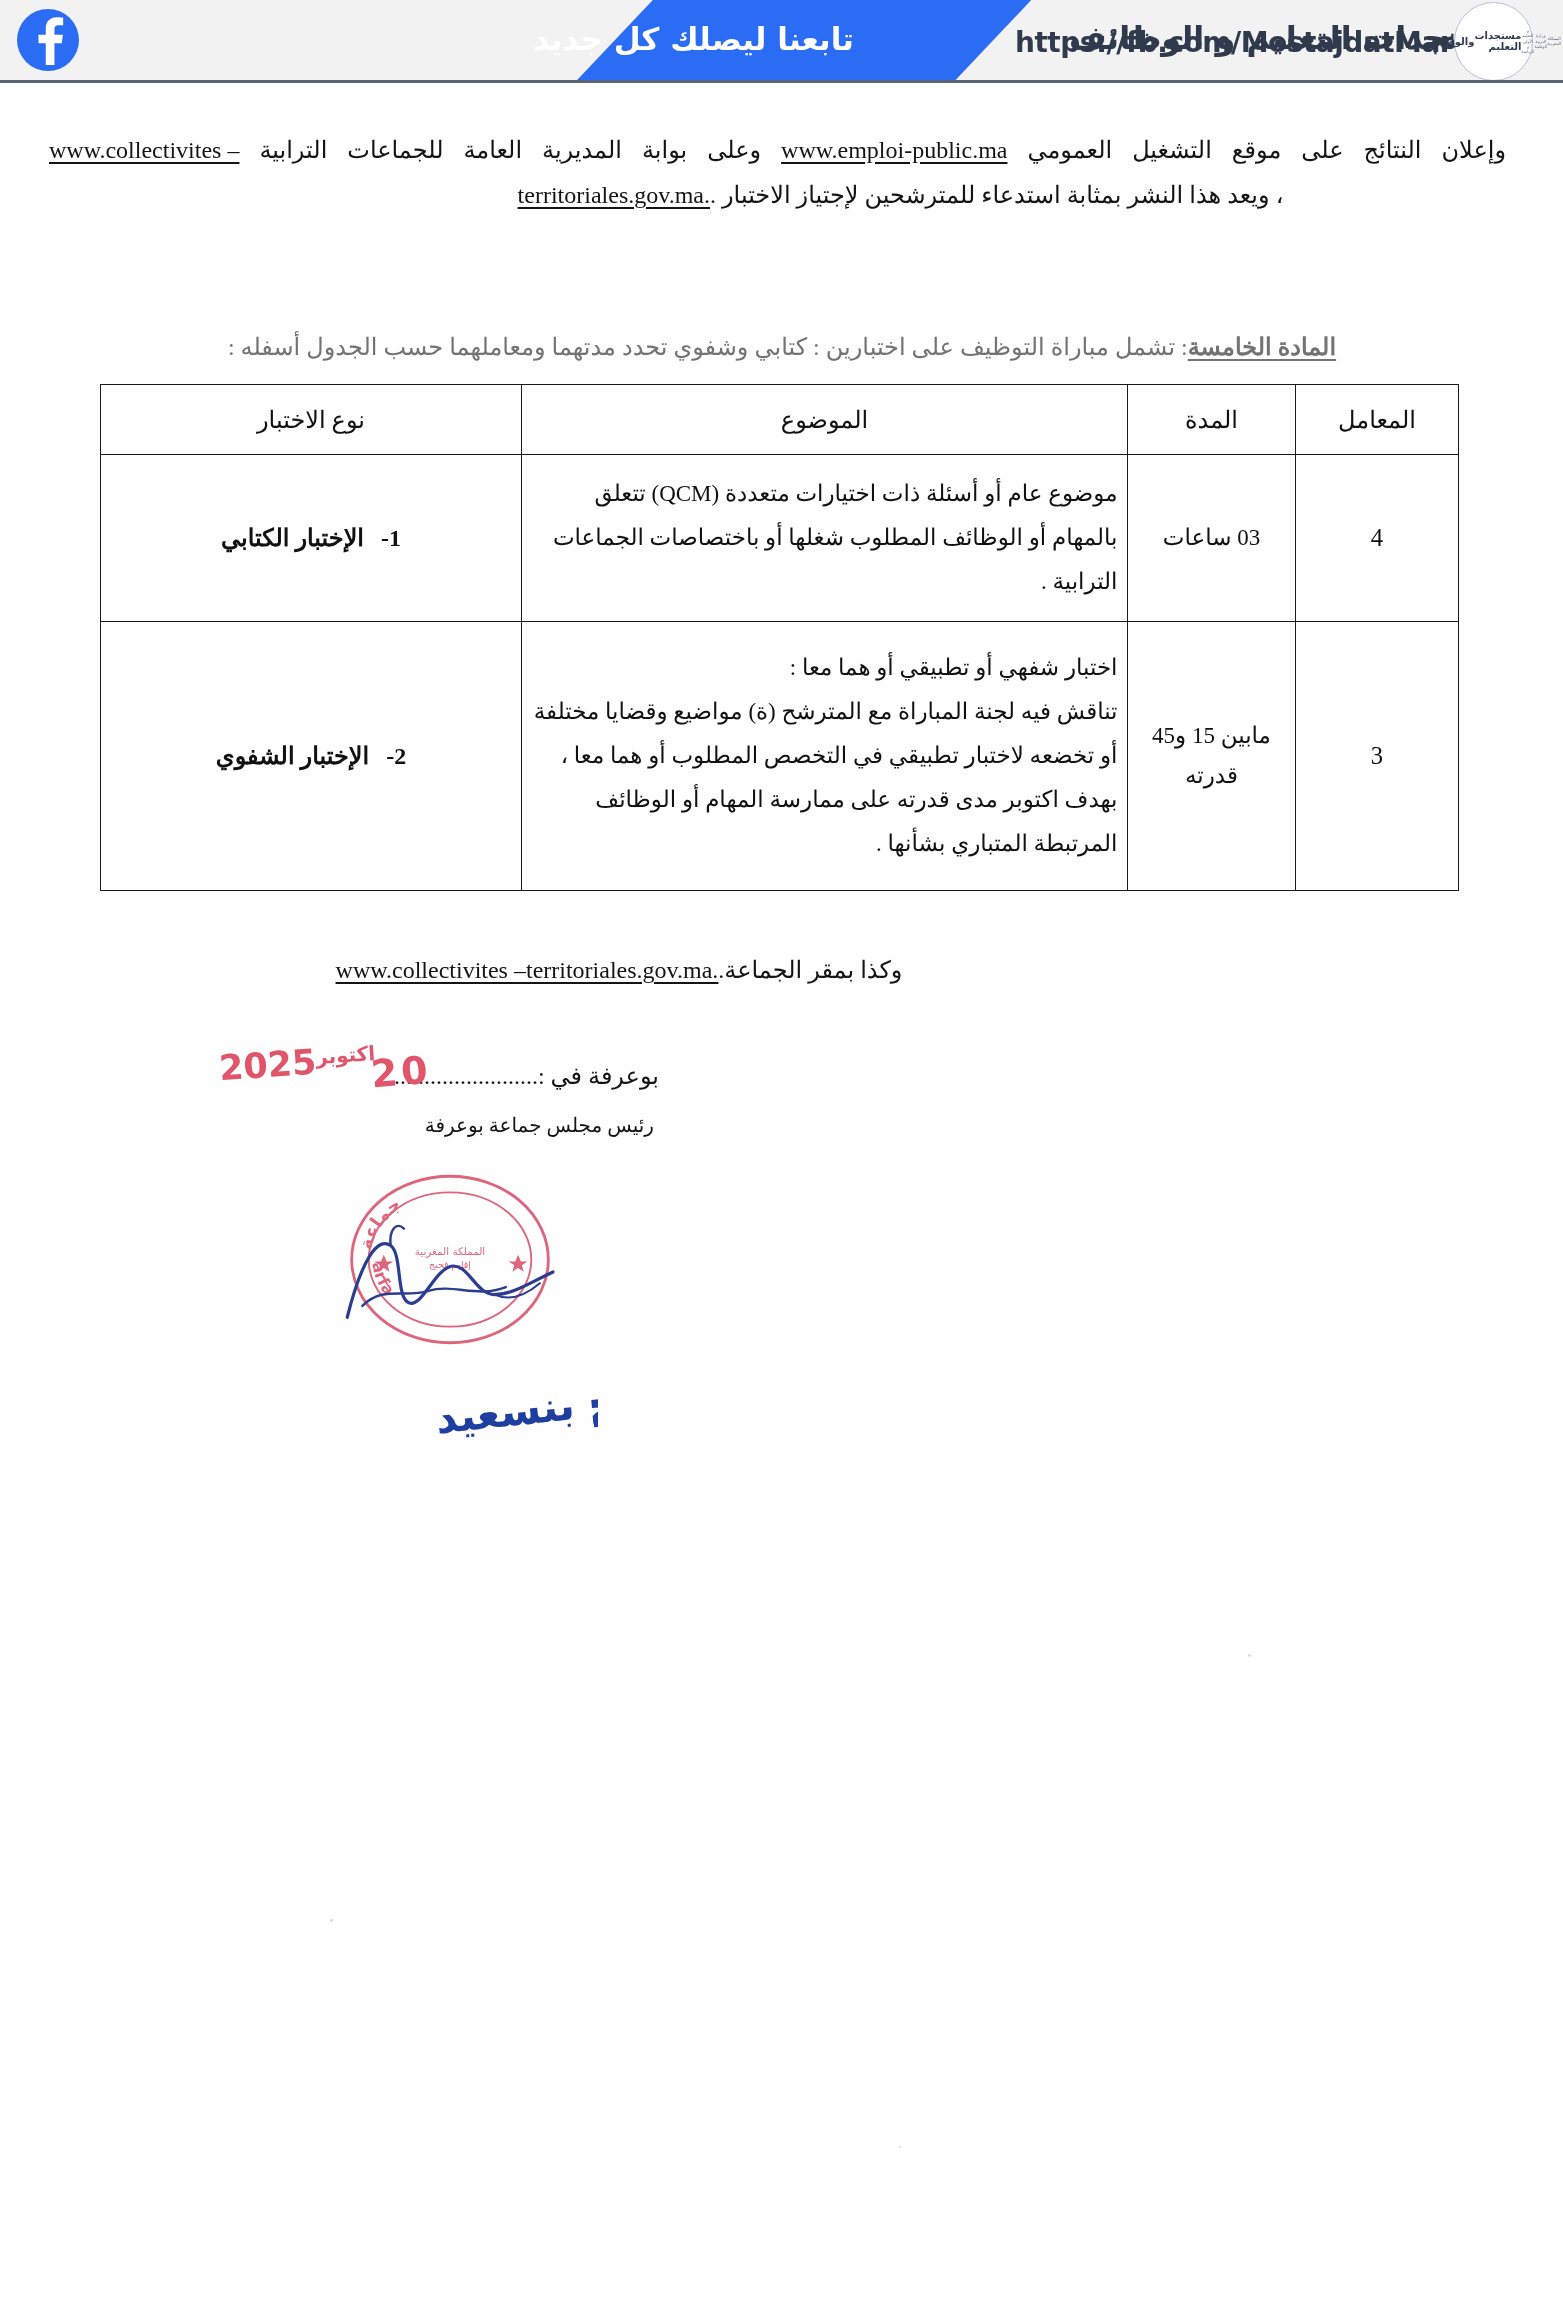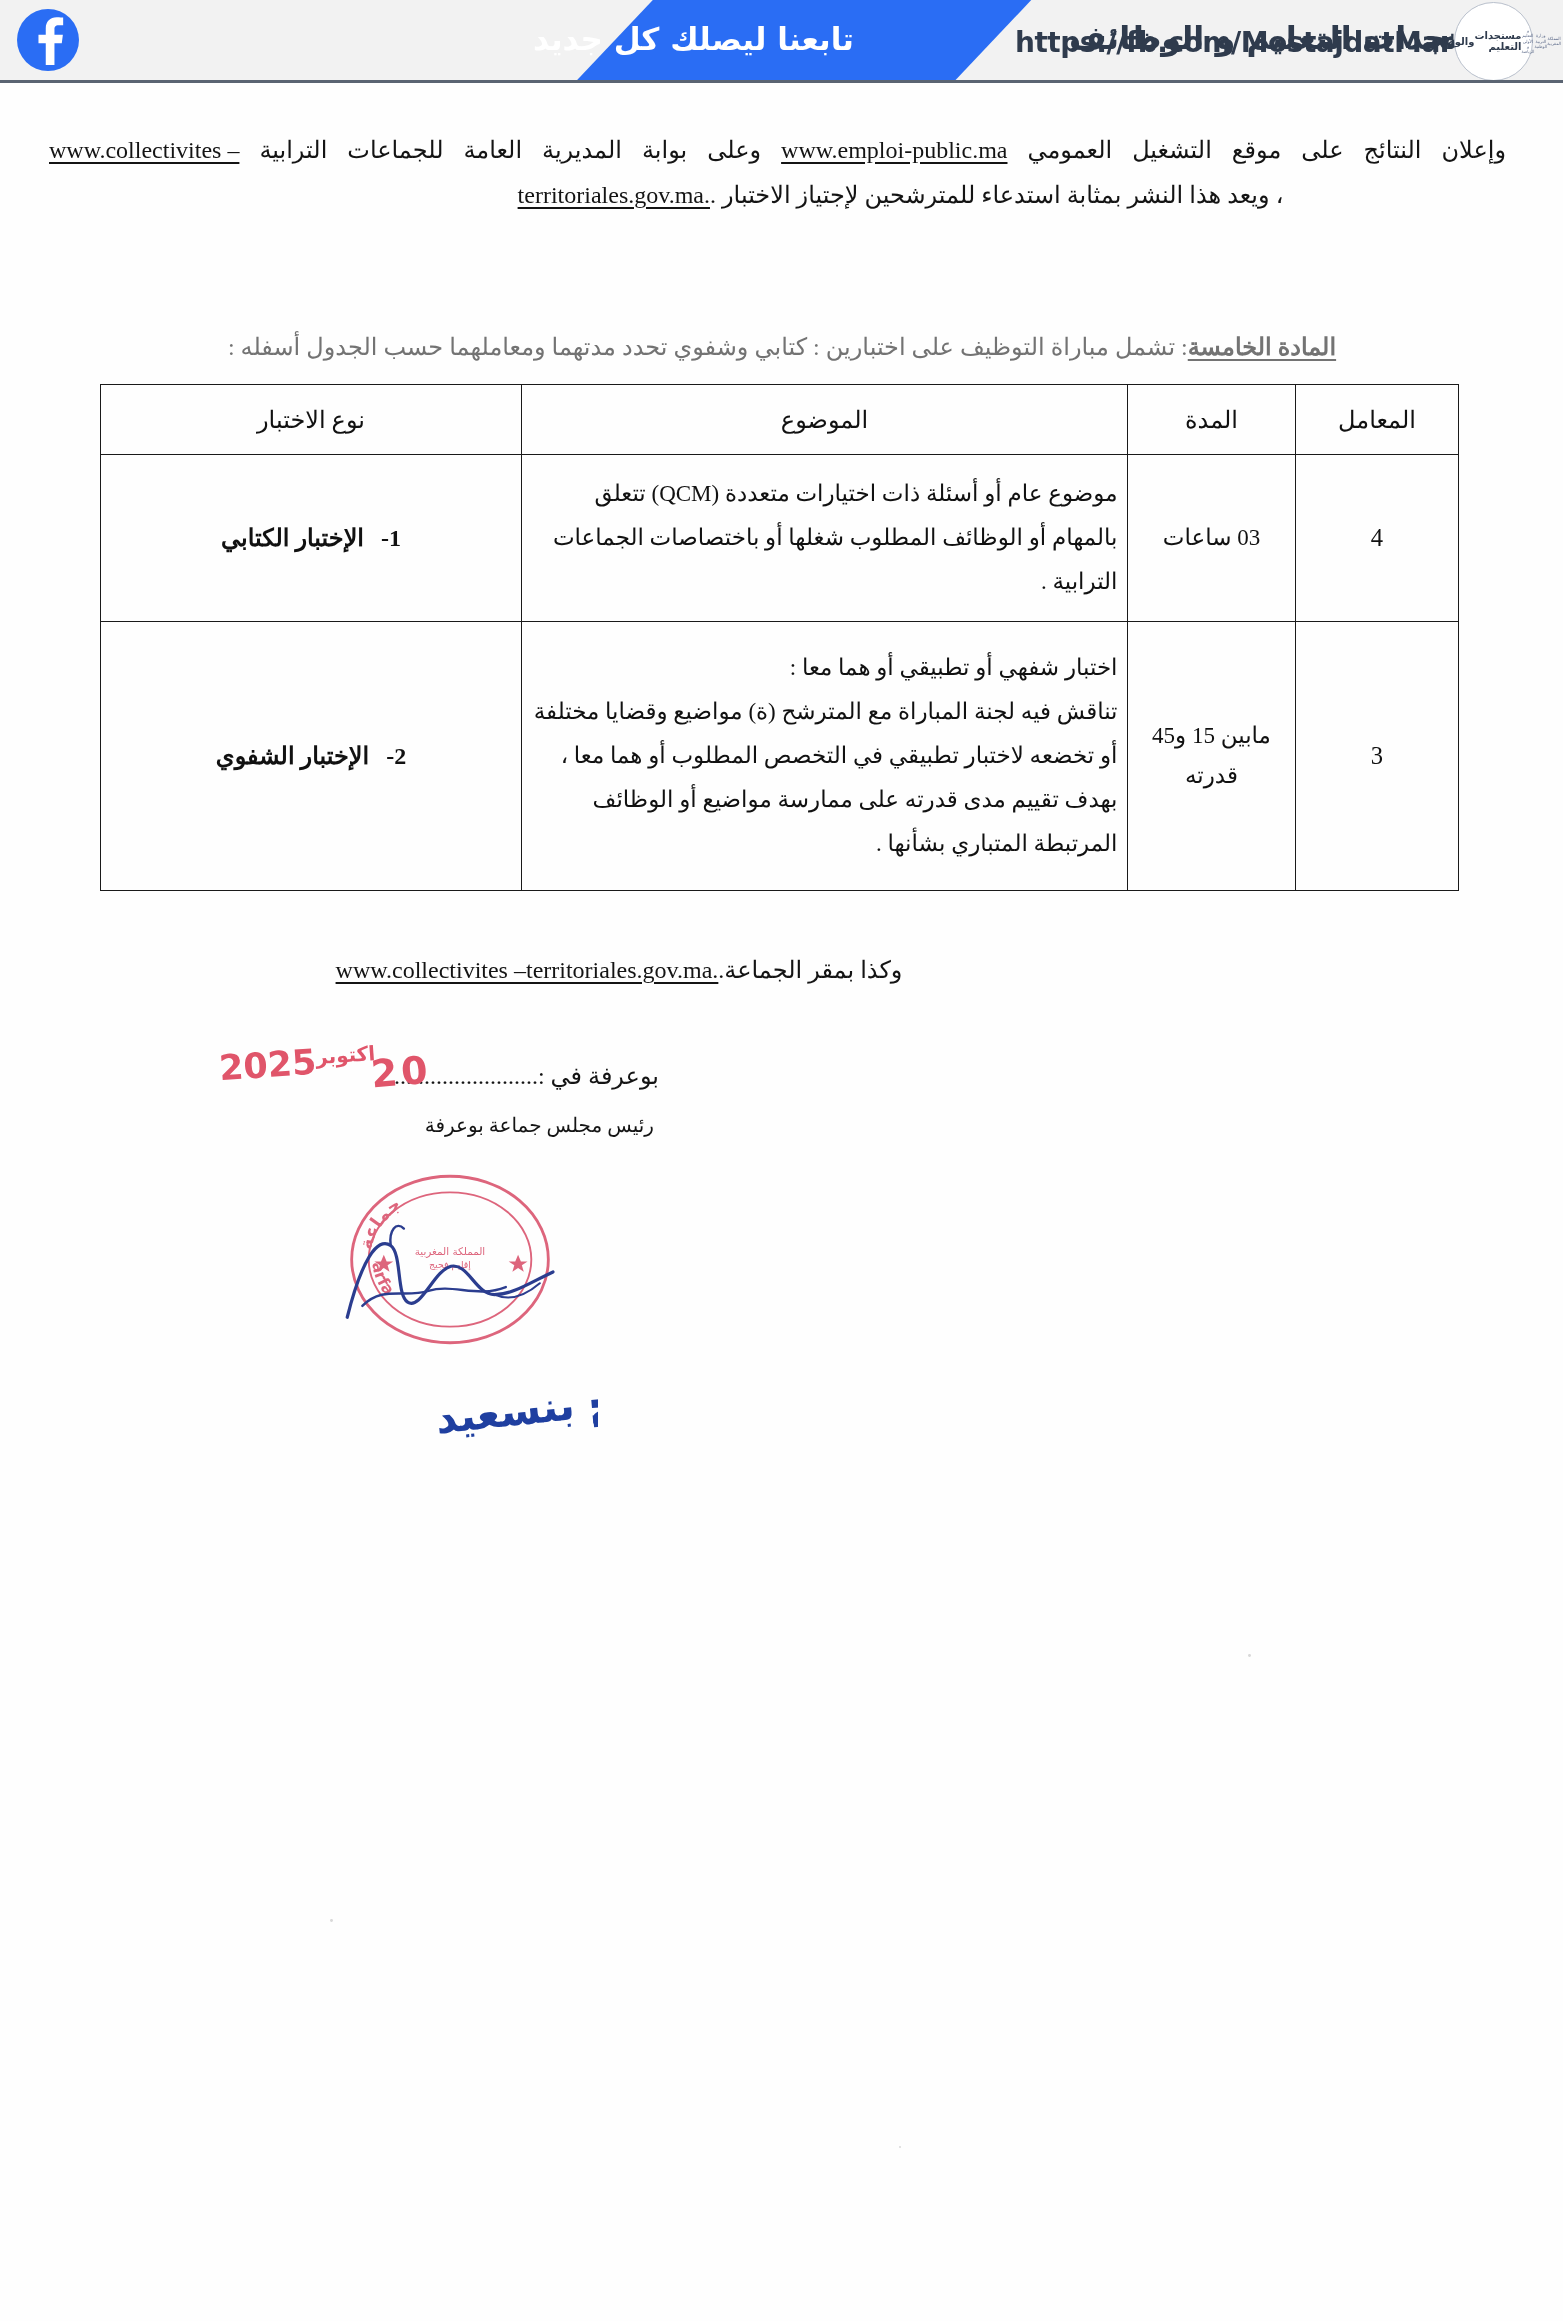--- a/index.html
+++ b/index.html
@@ -386,21 +386,21 @@
         <tr class="row2">
           <td class="v-center">3</td>
           <td class="dur">
             <span class="line">مابين 15 و45</span>
             <span class="line">قدرته</span>
           </td>
           <td class="subj">
             <span class="line">اختبار شفهي أو تطبيقي أو هما معا :</span>
             <span class="line">تناقش فيه لجنة المباراة مع المترشح (ة) مواضيع وقضايا مختلفة</span>
             <span class="line">أو تخضعه لاختبار تطبيقي  في التخصص المطلوب أو هما معا ،</span>
-            <span class="line">بهدف  تقييم  مدى قدرته على ممارسة مواضيع أو الوظائف</span>
+            <span class="line">بهدف  اكتوبر  مدى قدرته على ممارسة المهام أو الوظائف</span>
             <span class="line">المرتبطة المتباري بشأنها .</span>
           </td>
           <td class="type">
             <span class="num">2-</span><span>الإختبار الشفوي</span>
           </td>
         </tr>
       </tbody>
     </table>
   </div>
 

